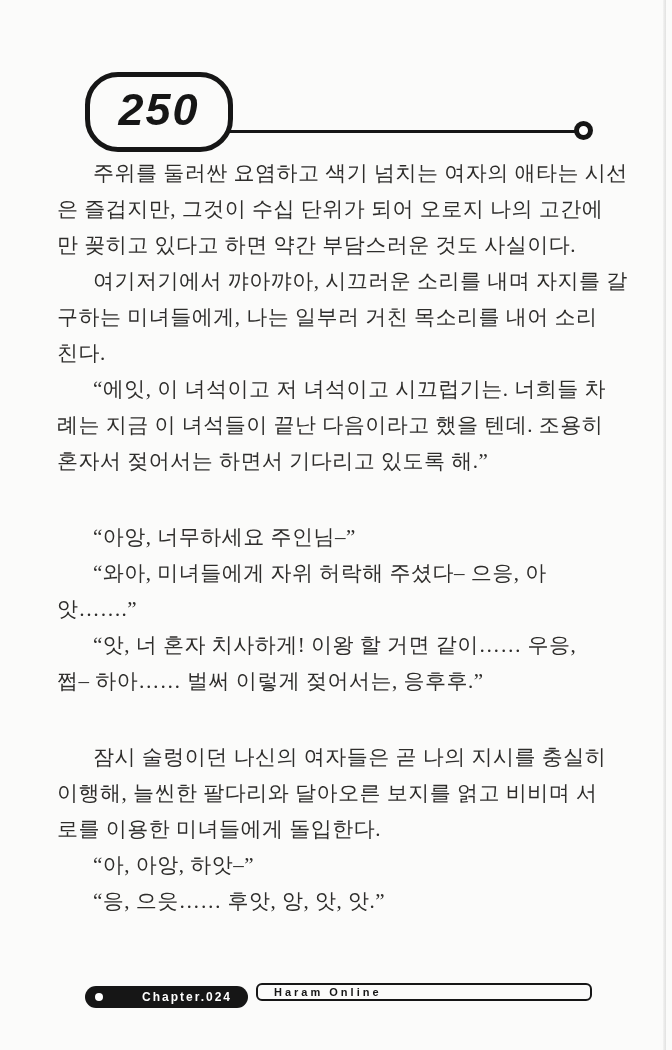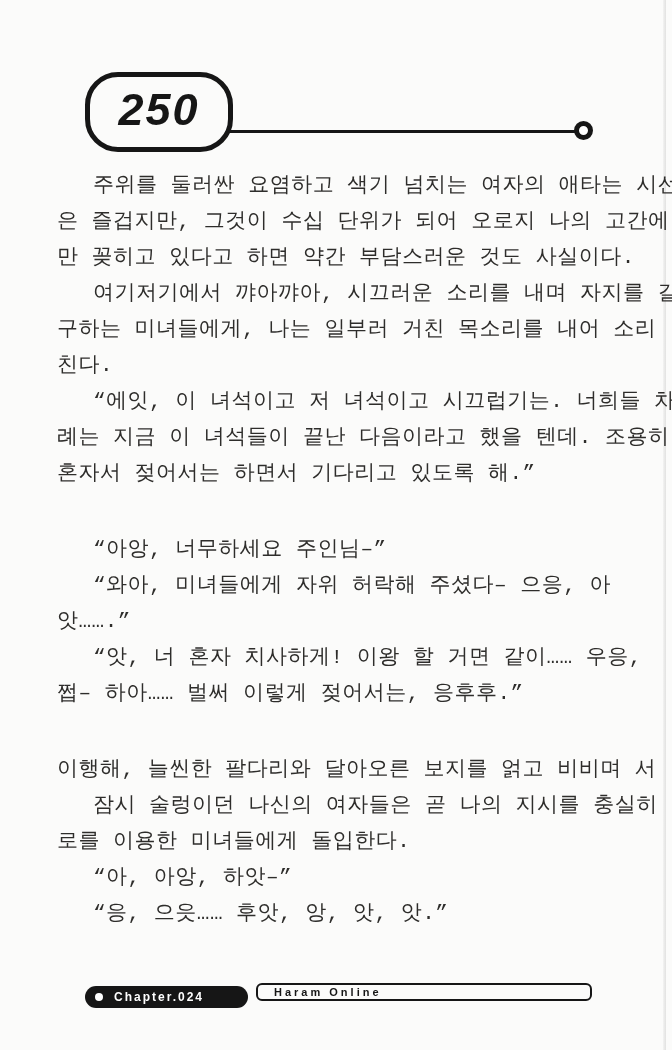--- a/index.html
+++ b/index.html
@@ -38,38 +38,38 @@
     background:var(--ink-black,#161616);z-index:1;
   }
   .header-rule-endcap{
     position:absolute;left:574px;top:121px;
     width:9px;height:9px;
     border:5px solid var(--ink-black,#161616);
     border-radius:50%;background:#ffffff;z-index:2;
   }
   
   .text-col{
-    position:absolute;left:57px;top:168px;width:572px;
+    position:absolute;left:57px;top:155px;width:572px;
     font-size:21px;line-height:36px;
     color:var(--ink,#2e2d2b);
     letter-spacing:0.5px;
-    font-family:Liberation Mono, monospace;
   }
   .paragraph{margin:0;}
   .line{white-space:nowrap;}
   .line.first{text-indent:36px;}
   .spacer{height:40px;}
   
   .chapter-pill{
     position:absolute;left:85px;top:986px;
     width:163px;height:22px;box-sizing:border-box;
     background:var(--ink-black,#161616);
     border-radius:11px;
     display:flex;align-items:center;
     padding-left:10px;
+    gap:28px;
   }
   .bullet-dot{
     width:8px;height:8px;border-radius:50%;
     background:#ffffff;margin-right:11px;flex:none;
   }
   .chapter-label{
     color:#ffffff;
     font-family:"Liberation Sans", sans-serif;
     font-size:12px;font-weight:bold;letter-spacing:2px;
     transform:translateY(-0.5px);
@@ -125,22 +125,22 @@
       <div class="paragraph">
         <div class="line first">“와아, 미녀들에게 자위 허락해 주셨다– 으응, 아</div>
         <div class="line">앗…….”</div>
       </div>
       <div class="paragraph">
         <div class="line first">“앗, 너 혼자 치사하게! 이왕 할 거면 같이…… 우응,</div>
         <div class="line">쩝– 하아…… 벌써 이렇게 젖어서는, 응후후.”</div>
       </div>
       <div class="spacer"></div>
       <div class="paragraph">
+        <div class="line first">잠시 술렁이던 나신의 여자들은 곧 나의 지시를 충실히</div>
         <div class="line">이행해, 늘씬한 팔다리와 달아오른 보지를 얽고 비비며 서</div>
-        <div class="line first">잠시 술렁이던 나신의 여자들은 곧 나의 지시를 충실히</div>
         <div class="line">로를 이용한 미녀들에게 돌입한다.</div>
       </div>
       <div class="paragraph">
         <div class="line first">“아, 아앙, 하앗–”</div>
       </div>
       <div class="paragraph">
         <div class="line first">“응, 으읏…… 후앗, 앙, 앗, 앗.”</div>
       </div>
     </div>
 

